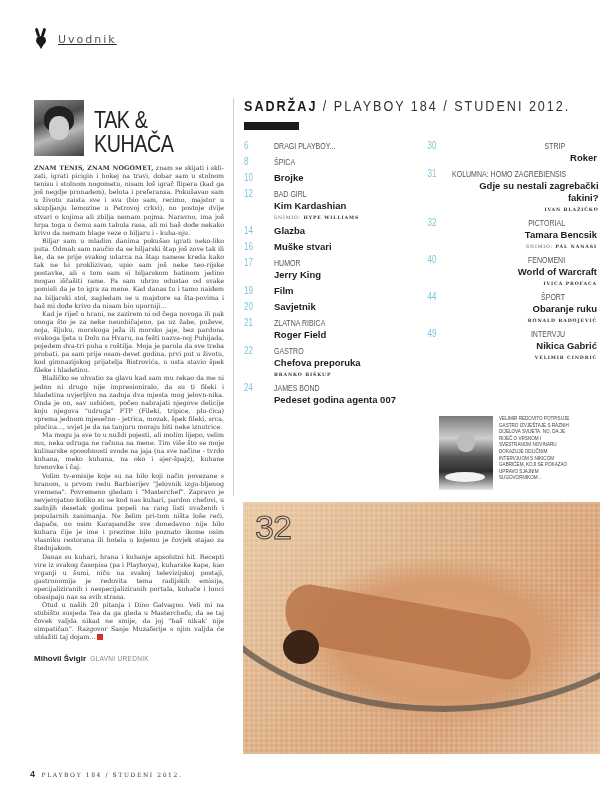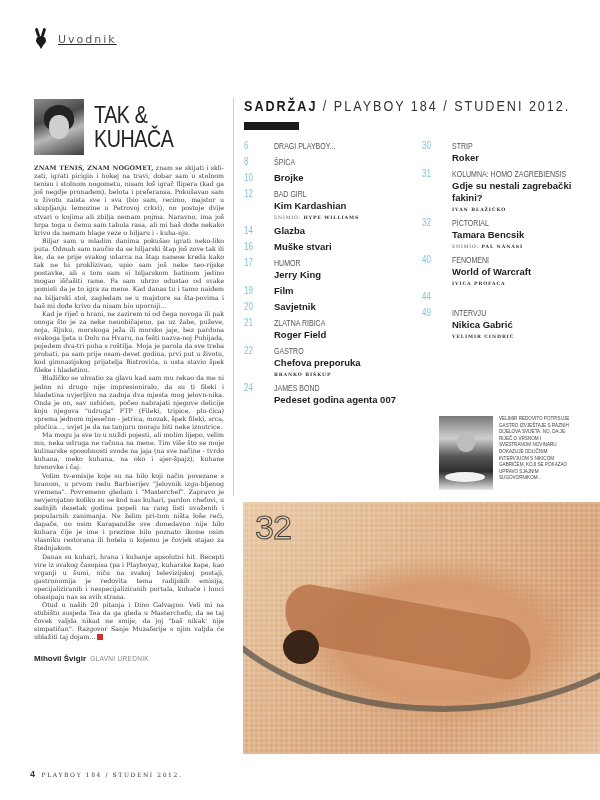--- a/index.html
+++ b/index.html
@@ -9,21 +9,21 @@
   .section-header { position: absolute; left: 34px; top: 28px; display: flex; align-items: center; text-decoration: underline; }
   .bunny { width: 14px; height: 22px; position: relative; margin-right: 10px; }
   .bunny .ear1 { position: absolute; left: 2px; top: 0; width: 3px; height: 9px; background: #1a1a1a; transform: rotate(-18deg); border-radius: 2px; }
   .bunny .ear2 { position: absolute; left: 8px; top: 0; width: 3px; height: 9px; background: #1a1a1a; transform: rotate(18deg); border-radius: 2px; }
   .bunny .head { position: absolute; left: 2px; top: 8px; width: 10px; height: 9px; background: #1a1a1a; border-radius: 50%; }
   .bunny .tie { position: absolute; left: 4px; top: 16px; width: 6px; height: 5px; background: #1a1a1a; clip-path: polygon(0 0,100% 0,50% 100%); }
   .section-title { font-family: "DejaVu Sans", sans-serif; font-size: 11px; letter-spacing: 2px; color: #555; }
 
   
   .editorial { position: absolute; left: 34px; top: 98px; width: 190px; }
-  .ed-head { display: flex; align-items: center; height: 58px; }
+  .ed-head { display: flex; align-items: flex-end; height: 58px; }
   .author-photo { width: 50px; height: 56px; background: linear-gradient(160deg,#8b8b8b 0%,#4a4a4a 35%,#b8b8b8 60%,#3c3c3c 100%); position: relative; overflow: hidden; }
   .author-photo::before { content: ""; position: absolute; left: 10px; top: 6px; width: 30px; height: 26px; background: #222; border-radius: 50% 50% 40% 40%; }
   .author-photo::after { content: ""; position: absolute; left: 15px; top: 16px; width: 20px; height: 24px; background: #cfcfcf; border-radius: 45%; }
   .ed-title { margin-left: 10px; font-family: "Liberation Sans", sans-serif; font-size: 24px; line-height: 24px; font-weight: normal; letter-spacing: -0.5px; color: #222; transform: scaleX(0.82); transform-origin: left top; }
   .ed-body { margin-top: 8px; font-size: 6.3px; line-height: 8.1px; color: #3a3a3a; text-align: justify; }
   .ed-body p { text-indent: 8px; }
   .ed-body p.first { text-indent: 0; }
   .ed-body .lead { font-weight: bold; letter-spacing: 0.1px; }
   .end-mark { display: inline-block; width: 6px; height: 6px; background: #d3312f; margin-left: 2px; vertical-align: -1px; }
   .signature { margin-top: 12px; font-family: "Liberation Sans", sans-serif; font-size: 8px; }
@@ -35,21 +35,21 @@
 
   .divider { position: absolute; left: 233px; top: 98px; width: 1px; height: 398px; background: #cfcfcf; }
 
   
   .toc-head { position: absolute; left: 244px; top: 98px; font-family: "Liberation Sans", sans-serif; font-size: 14px; letter-spacing: 2.2px; color: #333; white-space: nowrap; transform: scaleX(0.9); transform-origin: left top; }
   .toc-head .strong { font-weight: bold; color: #1a1a1a; }
   .toc-bar { position: absolute; left: 244px; top: 122px; width: 55px; height: 8px; background: #1a1a1a; }
 
   .toc-col { position: absolute; top: 140px; }
   .toc-col.left { left: 244px; width: 170px; }
-  .toc-col.right { left: 422px; width: 175px; }
+  .toc-col.right { left: 422px; width: 175px; text-align: right; }
   .toc-item { display: flex; margin-bottom: 4px; }
   .toc-num { width: 18px; flex-shrink: 0; font-family: "Liberation Sans", sans-serif; font-size: 10px; color: #7fc3dc; line-height: 12px; transform: scaleX(0.8); transform-origin: left top; }
   .toc-text { flex: 1; padding-left: 12px; }
   .toc-kicker { font-family: "Liberation Sans", sans-serif; font-size: 9px; line-height: 12px; color: #555; text-transform: uppercase; transform: scaleX(0.78); transform-origin: left top; white-space: nowrap; }
   .toc-title { font-family: Liberation Sans, sans-serif; font-weight: bold; font-size: 9.5px; line-height: 12px; color: #1e1e1e; }
   .toc-credit { font-family: "DejaVu Serif", serif; font-size: 4.6px; letter-spacing: 0.9px; color: #555; text-transform: uppercase; margin-top: 2px; line-height: 7px; }
   .toc-credit b { color: #333; }
 
   .interview-box { position: absolute; left: 439px; top: 416px; display: flex; }
   .interview-photo { width: 54px; height: 74px; background: linear-gradient(180deg,#7a7a7a 0%,#cfcfcf 30%,#555 55%,#2e2e2e 75%,#e6e6e6 100%); position: relative; overflow: hidden; }
@@ -225,20 +225,25 @@
     <div class="toc-item">
       <div class="toc-num" style="color: rgb(127, 195, 220);">40</div>
       <div class="toc-text">
         <div class="toc-kicker">FENOMENI</div>
         <div class="toc-title">World of Warcraft</div>
         <div class="toc-credit"><span></span><b>IVICA PROFACA</b></div>
       </div>
     </div>
     <div class="toc-item">
       <div class="toc-num" style="color: rgb(127, 195, 220);">44</div>
+      <div class="toc-text">
+        <div class="toc-kicker">ŠPORT</div>
+        <div class="toc-title">Obaranje ruku</div>
+        <div class="toc-credit"><span></span><b>RONALD RADOJEVIĆ</b></div>
+      </div>
     </div>
     <div class="toc-item">
       <div class="toc-num" style="color: rgb(127, 195, 220);">49</div>
       <div class="toc-text">
         <div class="toc-kicker">INTERVJU</div>
         <div class="toc-title">Nikica Gabrić</div>
         <div class="toc-credit"><span></span><b>VELIMIR CINDRIĆ</b></div>
       </div>
     </div>
   </div>

